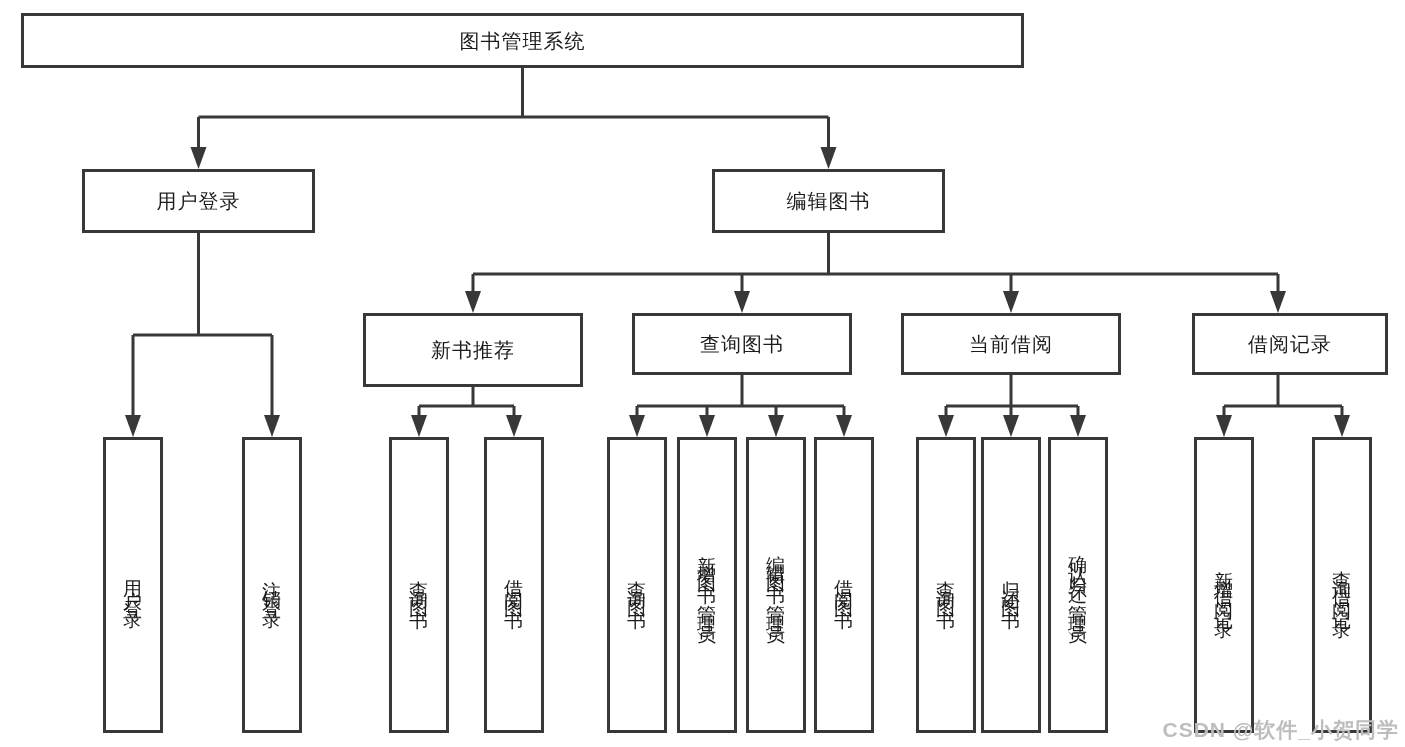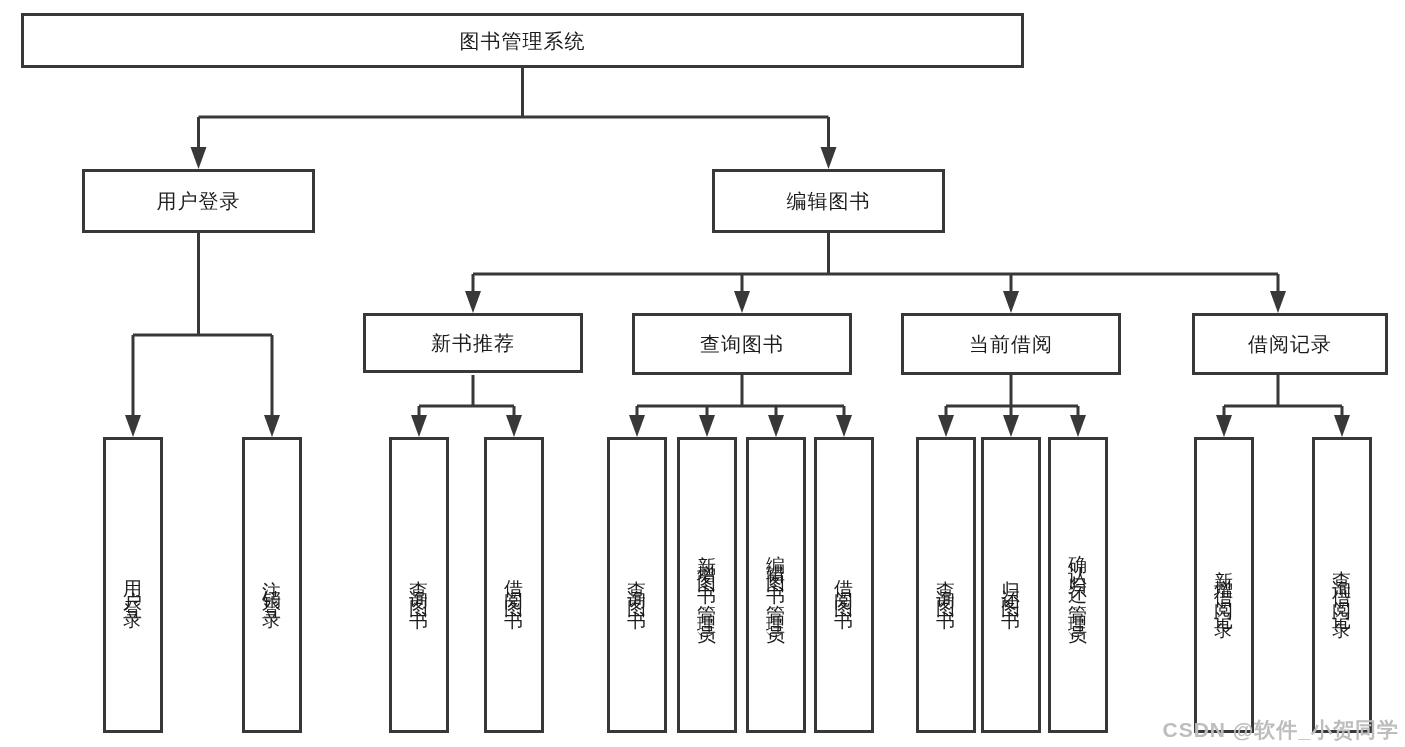--- a/index.html
+++ b/index.html
@@ -95,21 +95,21 @@
     <span>图书管理系统</span>
   </div>
 
   <div class="node h-node" style="left:82px;top:169px;width:233px;height:64px">
     <span>用户登录</span>
   </div>
   <div class="node h-node" style="left:712px;top:169px;width:233px;height:64px">
     <span>编辑图书</span>
   </div>
 
-  <div class="node h-node" style="left:363px;top:313px;width:220px;height:60px">
+  <div class="node h-node" style="left:363px;top:313px;width:220px;height:74px">
     <span>新书推荐</span>
   </div>
   <div class="node h-node" style="left:632px;top:313px;width:220px;height:62px">
     <span>查询图书</span>
   </div>
   <div class="node h-node" style="left:901px;top:313px;width:220px;height:62px">
     <span>当前借阅</span>
   </div>
   <div class="node h-node" style="left:1192px;top:313px;width:196px;height:62px">
     <span>借阅记录</span>

